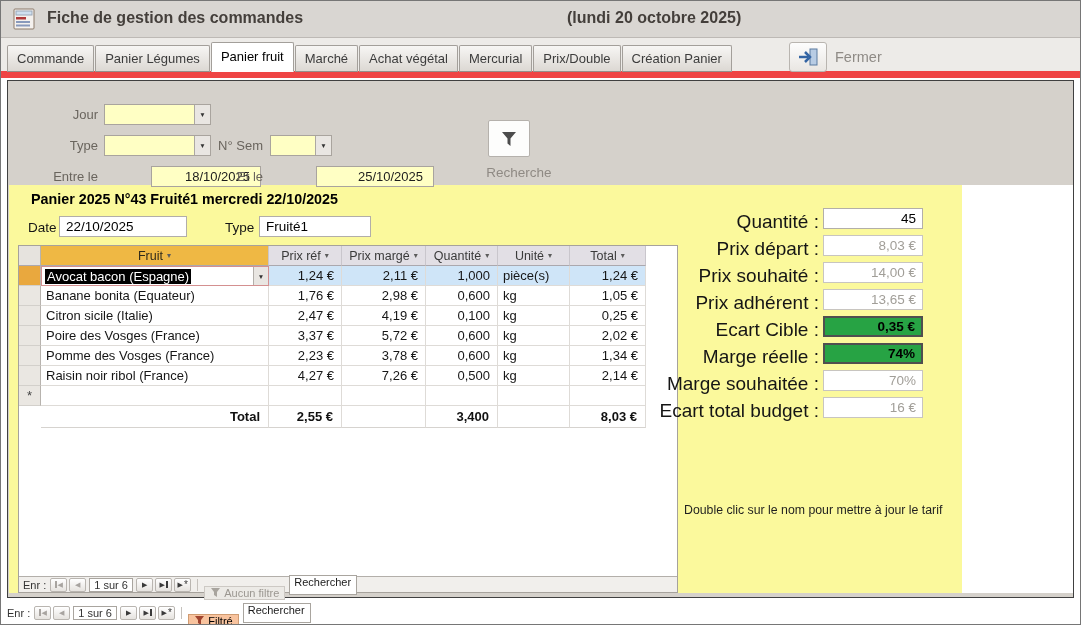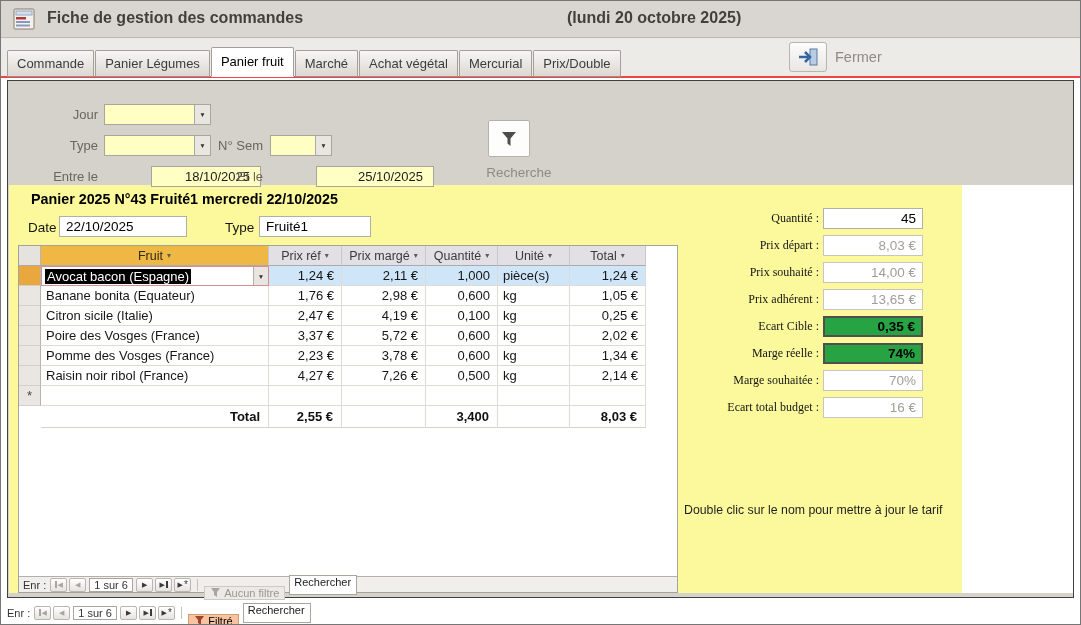--- a/index.html
+++ b/index.html
@@ -6,21 +6,21 @@
   body { background:#fff; font-family:"Liberation Sans", sans-serif; }
   .window { position:relative; width:1081px; height:625px; background:#fff; border:1px solid #767676; overflow:hidden; }
 
   
   .header { position:absolute; top:0; left:0; right:0; height:37px; background:#d9d6d2; border-bottom:1px solid #bdb9b5; }
   .app-icon { position:absolute; left:10px; top:5px; width:26px; height:26px; }
   .title { position:absolute; left:46px; top:8px; font-size:16px; font-weight:bold; color:#443f3b; }
   .header-date { position:absolute; left:566px; top:8px; font-size:16px; font-weight:bold; color:#443f3b; }
 
   
-  .tabstrip { position:absolute; top:37px; left:0; right:0; height:40px; background:#edebe8; border-bottom:2px solid #ef4444; }
+  .tabstrip { position:absolute; top:37px; left:0; right:0; height:40px; background:#edebe8; border-bottom:7px solid #ef4444; }
   .tabs { position:absolute; left:6px; bottom:-1px; display:flex; align-items:flex-end; }
   .tab { height:27px; line-height:26px; padding:0 9px; font-size:13px; color:#3c3c3c;
          background:linear-gradient(#f7f6f4,#dcd8d3); border:1px solid #a39f9a; border-bottom:1px solid #94908b;
          border-radius:2px 2px 0 0; margin-right:1px; white-space:nowrap; cursor:default; }
   .tab.active { background:#fff; border-bottom:1px solid #fff; height:30px; line-height:28px; color:#000; }
   .fermer-btn { position:absolute; left:788px; top:4px; width:38px; height:30px;
                 background:linear-gradient(#fdfdfd,#e9e6e2); border:1px solid #b9b5b0; border-radius:3px;
                 display:flex; align-items:center; justify-content:center; }
   .fermer-label { position:absolute; left:834px; top:11px; font-size:14.5px; color:#8f8b86; }
 
@@ -82,21 +82,21 @@
   .navpos { background:#fff; border:1px solid #a9a59f; height:14px; line-height:13px; padding:0 4px; min-width:44px; margin:0 1px; }
   .navsep { width:1px; height:12px; background:#c5c1bc; margin:0 4px; }
   .chip { display:inline-flex; gap:3px; height:14px; padding:0 5px;margin-top:16px; }
   .chip.none { background:#eceae6; border:1px solid #cdc9c4; color:#9b9791; }
   .chip.none svg { fill:#a8a49e; }
   .chip.filtered { background:#f8c39e; border:1px solid #d09c72; color:#000; }
   .chip.filtered svg { fill:#a0442f; }
   .searchbox { background:#fff; border:1px solid #a9a59f; height:14px; line-height:13px; padding:0 5px 18px 4px; color:#1a1a1a; margin-left:2px; }
 
   
-  .sflabel { position:absolute; left:640px; width:171px; text-align:right; font-size:12px; color:#151515;font-family:Liberation Serif, serif; }
+  .sflabel { position:absolute; left:640px; width:171px; text-align:right; font-size:19px; color:#151515; }
   .sfbox { position:absolute; left:815px; width:100px; height:21px; font-size:13.5px;
            display:flex; align-items:center; justify-content:flex-end; padding-right:6px; }
   .sfbox.editable { background:#fff; border:1px solid #b3afa9; color:#000; }
   .sfbox.readonly { background:#fff; border:1px solid #c8c5c0; color:#a19e98; }
   .sfbox.green { background:#27a344; border:2px solid #4f4f4f; color:#000; font-weight:bold; }
   .note { position:absolute; left:676px; top:422px; width:292px; font-size:12.3px; color:#1f1f1f; }
 </style>
 </head>
 <body>
 
@@ -118,20 +118,21 @@
 
   <div class="tabstrip">
     <div class="tabs">
         <div class="tab">Commande</div>
         <div class="tab">Panier Légumes</div>
         <div class="tab active">Panier fruit</div>
         <div class="tab">Marché</div>
         <div class="tab">Achat végétal</div>
         <div class="tab">Mercurial</div>
         <div class="tab">Prix/Double</div>
+        <div class="tab">Création Panier</div>
       </div>
     <span class="fermer-btn">
       <svg width="22" height="20" viewBox="0 0 22 20">
         <rect x="13" y="2" width="7" height="16" fill="#b8cce4" stroke="#5a7aa0"></rect>
         <path d="M2 10h9" stroke="#3465a4" stroke-width="2.5" fill="none"></path>
         <path d="M8 5l5 5-5 5" fill="none" stroke="#3465a4" stroke-width="2.5"></path>
       </svg>
     </span>
     <span class="fermer-label">Fermer</span>
   </div>

